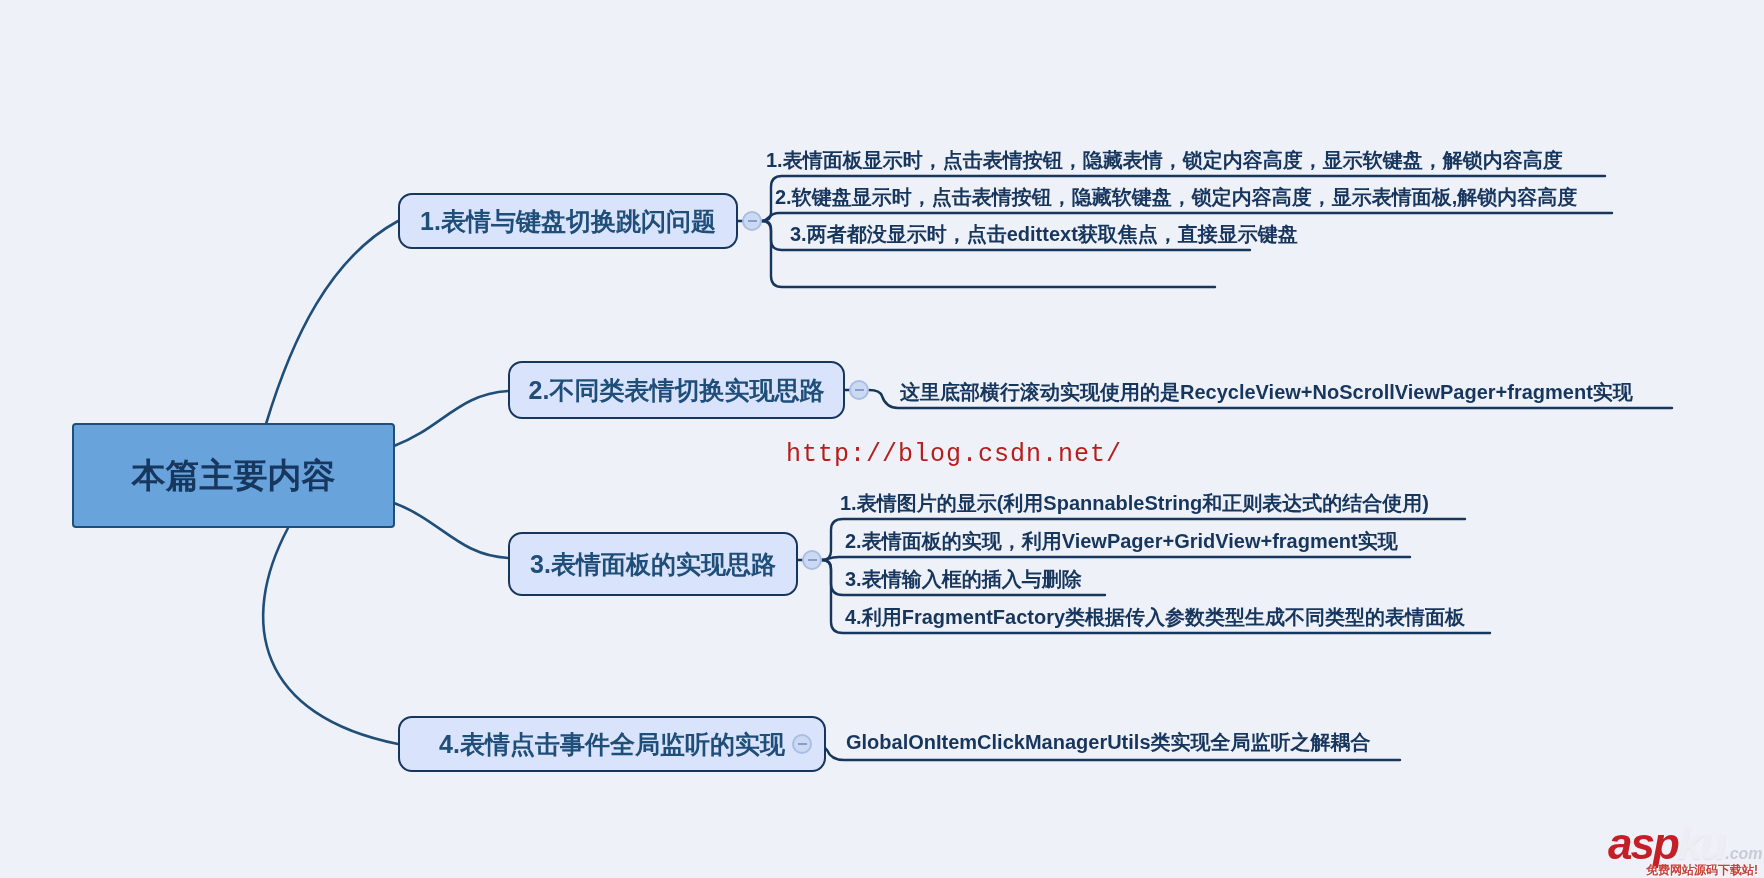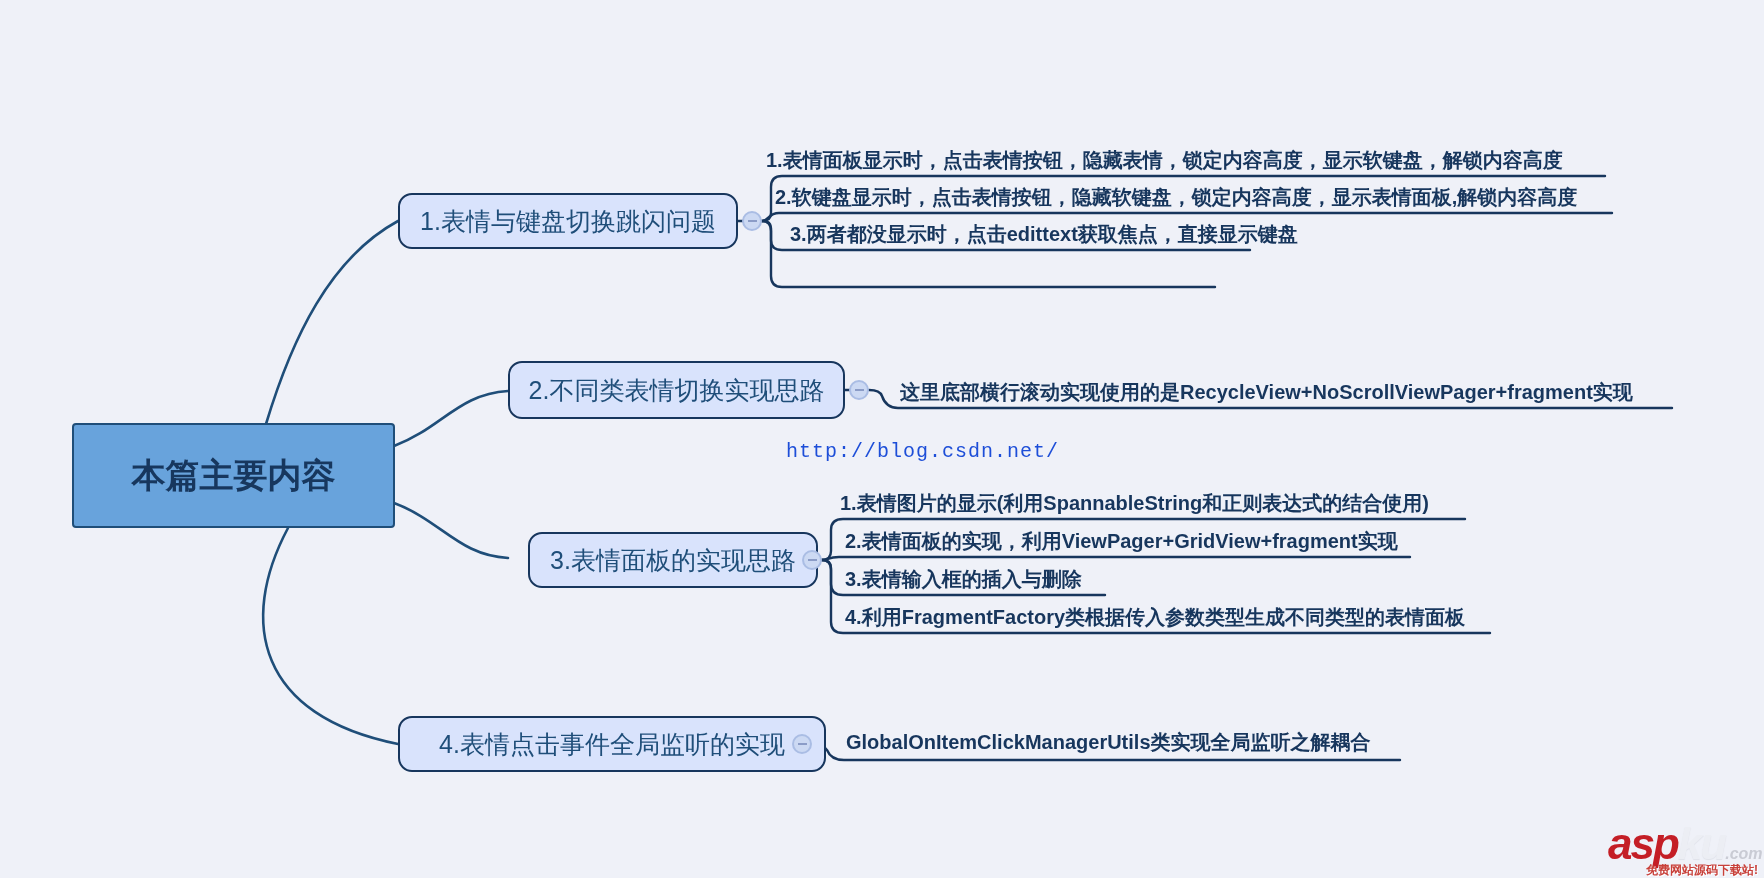--- a/index.html
+++ b/index.html
@@ -18,39 +18,39 @@
     position:absolute;left:72px;top:423px;width:323px;height:105px;
     background:#68a3dc;border:2.5px solid #1f4e79;border-radius:4px;
     display:flex;align-items:center;justify-content:center;
     font-size:34px;font-weight:600;color:#17375e;
     box-sizing:border-box;cursor:default;
   }
   .branch-topic{
     position:absolute;
     background:#d9e3fc;border:2.5px solid #17365d;border-radius:14px;
     display:flex;align-items:center;justify-content:center;
-    font-size:25px;font-weight:400;color:#1f4e79;
+    font-size:25px;font-weight:700;color:#1f4e79;
     box-sizing:border-box;white-space:nowrap;cursor:default;
   }
   .leaf-topic{
     position:absolute;height:27px;line-height:27px;
     font-size:20px;font-weight:700;color:#17365d;
     white-space:nowrap;cursor:default;
   }
   .toggle{
     position:absolute;width:20px;height:20px;border-radius:50%;
     background:#ccd9f3;border:2px solid #aabde4;
     display:flex;align-items:center;justify-content:center;
     box-sizing:border-box;cursor:pointer;
   }
   .toggle .dash{width:9px;height:2px;background:#8b9cc7;}
   .watermark{
     position:absolute;left:786px;top:440px;
     font-family:"Liberation Mono","DejaVu Sans Mono",monospace;
-    font-size:20px;color:#1d4ed8;letter-spacing:1px;
+    font-size:25px;color:#b91c1c;letter-spacing:1px;
   }
   .logo{
     position:absolute;left:1592px;top:822px;
     display:flex;align-items:baseline;
     font-style:italic;font-weight:700;line-height:1;
   }
   .logo .asp{font-size:44px;color:#c41e26;letter-spacing:-2px;margin-left:16px;}
   .logo .ku{font-size:44px;color:#eceef4;letter-spacing:-2px;text-shadow:0 1px 1px #dfe1e9;}
   .logo .dotcom{font-size:16px;color:#c9cbd4;font-weight:700;}
   .logo-tagline{
@@ -90,21 +90,21 @@
 
       <path d="M 788 744 L 793 744"></path>
       <path d="M 812 744 Q 824 744 827 750 Q 831 760 844 760 L 1400 760"></path>
     </g>
   </svg>
 
   <div class="root-topic">本篇主要内容</div>
 
   <div class="branch-topic" style="left:398px;top:193px;width:340px;height:56px;">1.表情与键盘切换跳闪问题</div>
   <div class="branch-topic" style="left:508px;top:361px;width:337px;height:58px;">2.不同类表情切换实现思路</div>
-  <div class="branch-topic" style="left:508px;top:532px;width:290px;height:56px;margin-left:20px;">3.表情面板的实现思路</div>
+  <div class="branch-topic" style="left:508px;top:532px;width:290px;height:64px;">3.表情面板的实现思路</div>
   <div class="branch-topic" style="left:398px;top:716px;width:428px;height:56px;">4.表情点击事件全局监听的实现</div>
 
   <div class="toggle" style="left:742px;top:211px;">
       <span class="dash"></span>
     </div>
   <div class="toggle" style="left:849px;top:380px;">
       <span class="dash"></span>
     </div>
   <div class="toggle" style="left:802px;top:550px;">
       <span class="dash"></span>

